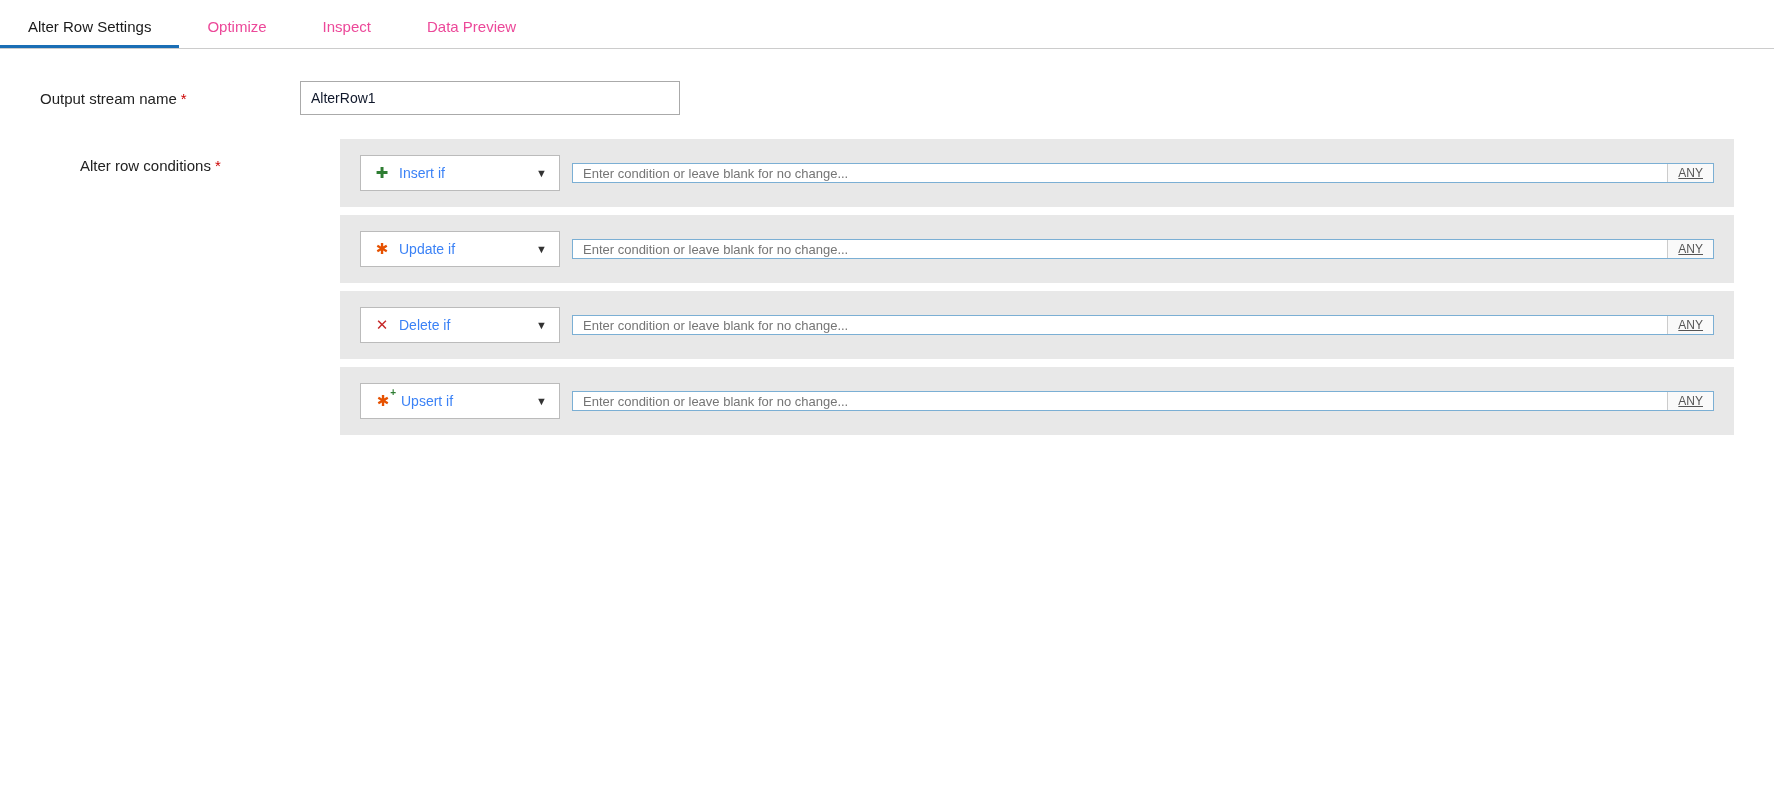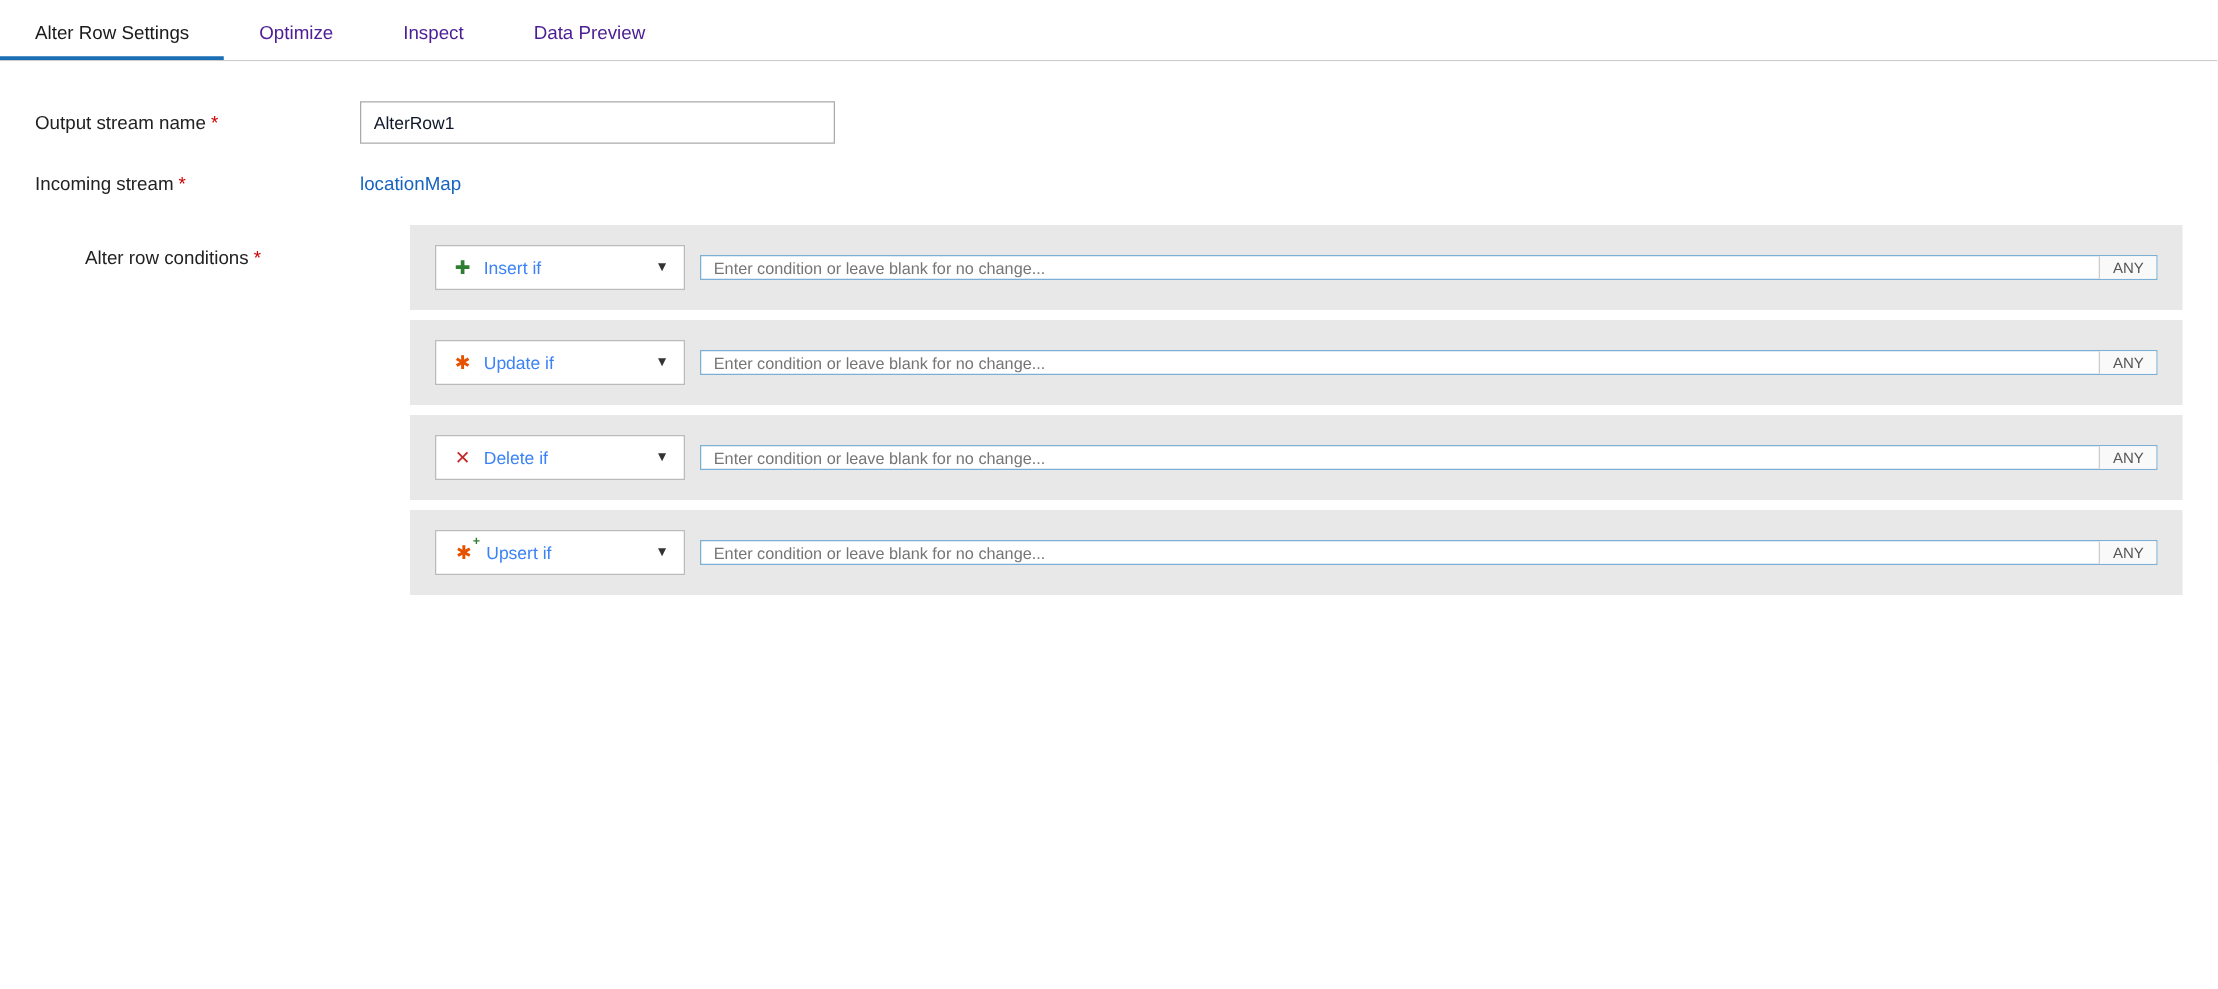--- a/index.html
+++ b/index.html
@@ -20,31 +20,31 @@
       display: flex;
       align-items: flex-end;
       border-bottom: 1px solid #ccc;
       background: #fff;
       padding-top: 8px;
     }
     .tab {
       padding: 10px 28px;
       cursor: pointer;
       font-size: 15px;
-      color: #4c1d95;
+      color: #ec4899;
       border-bottom: 3px solid transparent;
       user-select: none;
     }
     .tab.active {
       color: #1a1a1a;
       border-bottom: 3px solid #1a6eb5;
       font-weight: 500;
     }
     .content {
-      padding: 32px 28px;
+      padding: 32px 40px;
       flex: 1;
       background: #fff;
     }
     .field-row {
       display: flex;
       align-items: center;
       margin-bottom: 24px;
     }
     .field-label {
       width: 260px;
@@ -148,20 +148,21 @@
     }
     .any-badge {
       padding: 0 10px;
       font-size: 12px;
       color: #555;
       height: 100%;
       display: flex;
       align-items: center;
       border-left: 1px solid #ccc;
       background: #f9f9f9;
+      text-decoration: underline;
     }
   </style>
 </head>
 <body>
 
 <div class="window">
 
   <div class="tab-bar">
     <div class="tab active">Alter Row Settings</div>
     <div class="tab">Optimize</div>
@@ -171,26 +172,20 @@
 
   <div class="content">
 
     <div class="field-row">
       <div class="field-label">
         <span>Output stream name</span><span class="required-star">*</span>
       </div>
       <input class="text-input" type="text" value="AlterRow1" style="">
     </div>
 
-    <div class="field-row">
-      <div class="field-label">
-        <span>Incoming stream</span><span class="required-star">*</span>
-      </div>
-      <span class="link-text">locationMap</span>
-    </div>
 
     <div class="conditions-section">
       <div class="conditions-label">
         <span>Alter row conditions</span><span class="required-star">*</span>
       </div>
       <div class="conditions-rows">
 
         <div class="condition-row">
           <div class="condition-dropdown">
             <span class="condition-icon icon-insert">✚</span>

